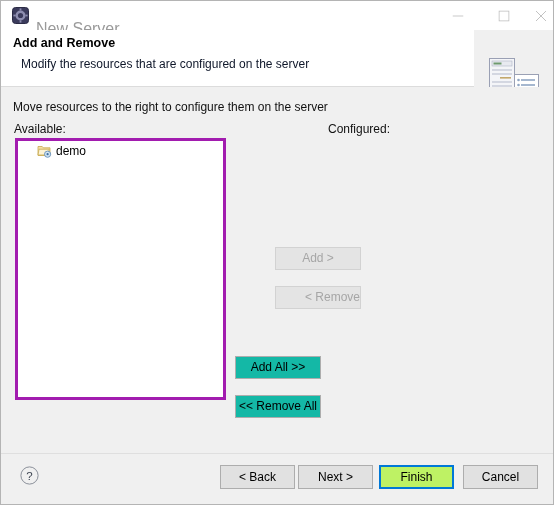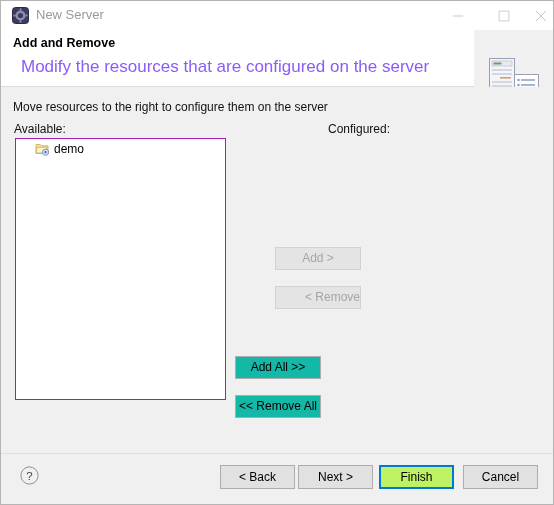--- a/index.html
+++ b/index.html
@@ -31,22 +31,22 @@
     background: #ffffff;
     box-sizing: border-box;
   }
   #app-icon {
     position: absolute;
     left: 11px; top: 6px;
     width: 17px; height: 17px;
   }
   #title-text {
     position: absolute;
-    left: 35px; top: 6px;
-    font-size: 13px;
+    left: 35px; top: 20px;
+    font-size: 16px;
     color: #9a9a9a;
     line-height: 16px;
     white-space: nowrap;
   }
   .wbtn {
     position: absolute;
     top: 0;
     width: 46px;
     height: 29px;
     cursor: default;
@@ -69,22 +69,22 @@
   #header-title {
     position: absolute;
     left: 12px; top: 6px;
     font-size: 12.5px;
     font-weight: bold;
     color: #000000;
   }
   #header-desc {
     position: absolute;
     left: 20px; top: 27px;
-    font-size: 17px;
-    color: #8b5cf6;
+    font-size: 12px;
+    color: #0f172a;
   }
   #header-art {
     position: absolute;
     left: 485px; top: 27px;
     width: 55px; height: 52px;
   }
 
   
   #body-area {
     position: absolute;
@@ -107,21 +107,21 @@
   }
   #label-available { left: 13px; }
   #label-configured { left: 327px; }
 
   .listbox {
     position: absolute;
     top: 51px;
     width: 211px;
     height: 262px;
     background: #ffffff;
-    border: 1px solid #a21caf;
+    border: 3px solid #a21caf;
     box-sizing: border-box;
     overflow: hidden;
   }
   #list-available { left: 14px; }
   #list-configured { left: 327px; }
 
   .list-row {
     position: relative;
     height: 19px;
     display: flex;

